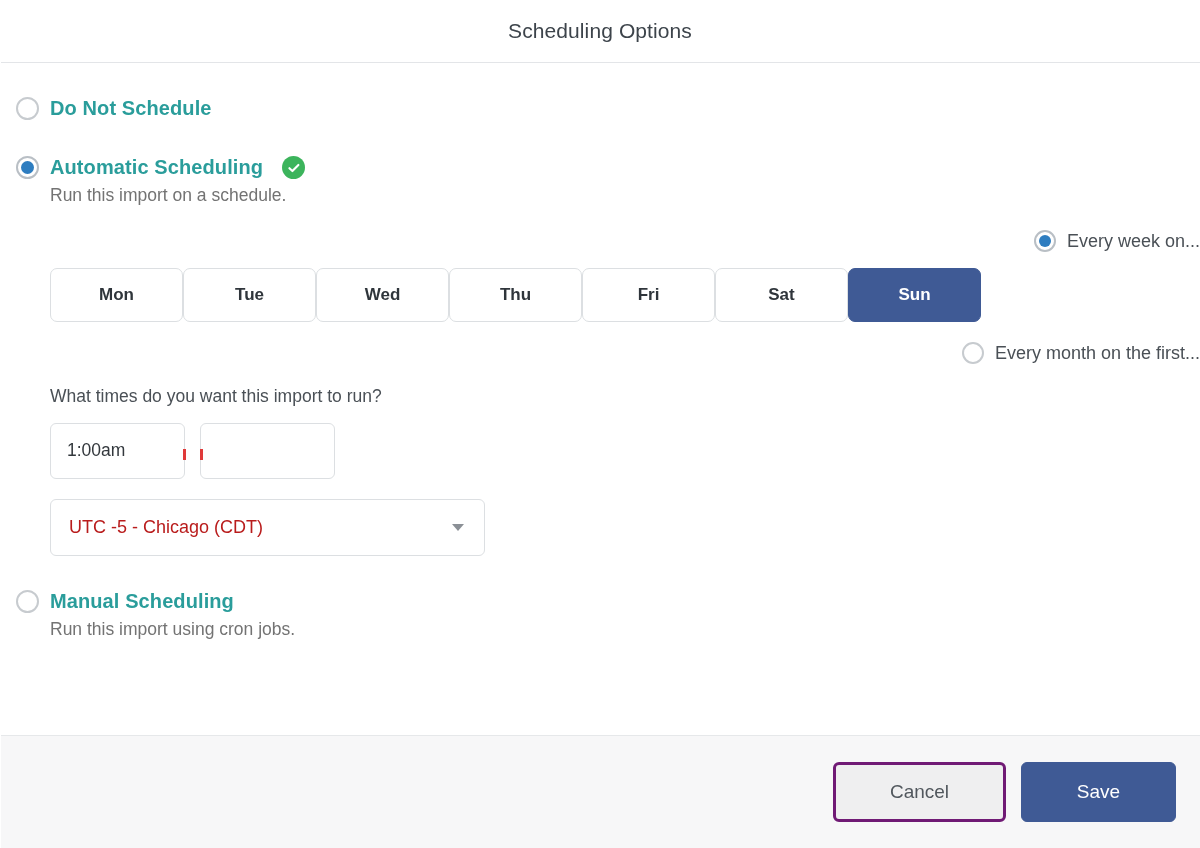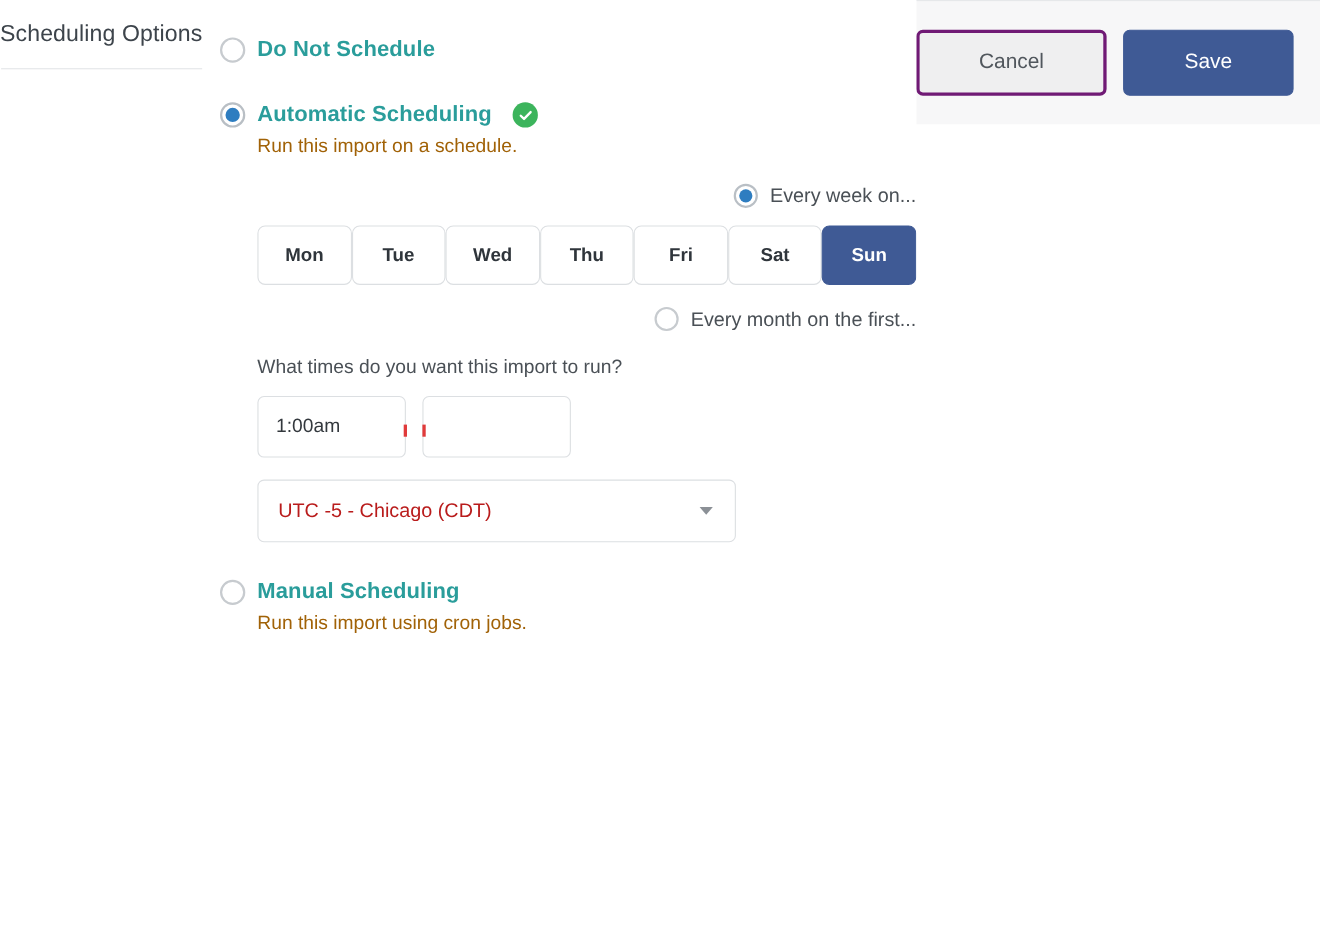--- a/index.html
+++ b/index.html
@@ -14,21 +14,21 @@
     color: #3b4249;
     overflow: hidden;
   }
   .dialog {
     position: relative;
     width: 1200px;
     height: 848px;
     box-sizing: border-box;
     background: #ffffff;
     display: flex;
-    flex-direction: row;
+    flex-direction: column;
   }
   
   .dialog-header {
     height: 62px;
     min-height: 62px;
     border-bottom: 1px solid #e3e5e8;
     display: flex;
     align-items: center;
     justify-content: center;
     background: #ffffff;
@@ -93,21 +93,21 @@
     font-weight: 600;
     letter-spacing: .1px;
   }
   .opt-label-plain {
     font-size: 18px;
     color: #4a5056;
     font-weight: 400;
   }
   .opt-sub {
     font-size: 17.5px;
-    color: #a16207;
+    color: #737373;
     margin: 6px 0 0 34px;
     font-weight: 400;
   }
   .check-badge {
     width: 23px;
     height: 23px;
     min-width: 23px;
     border-radius: 50%;
     background: #3cb45c;
     display: inline-flex;

